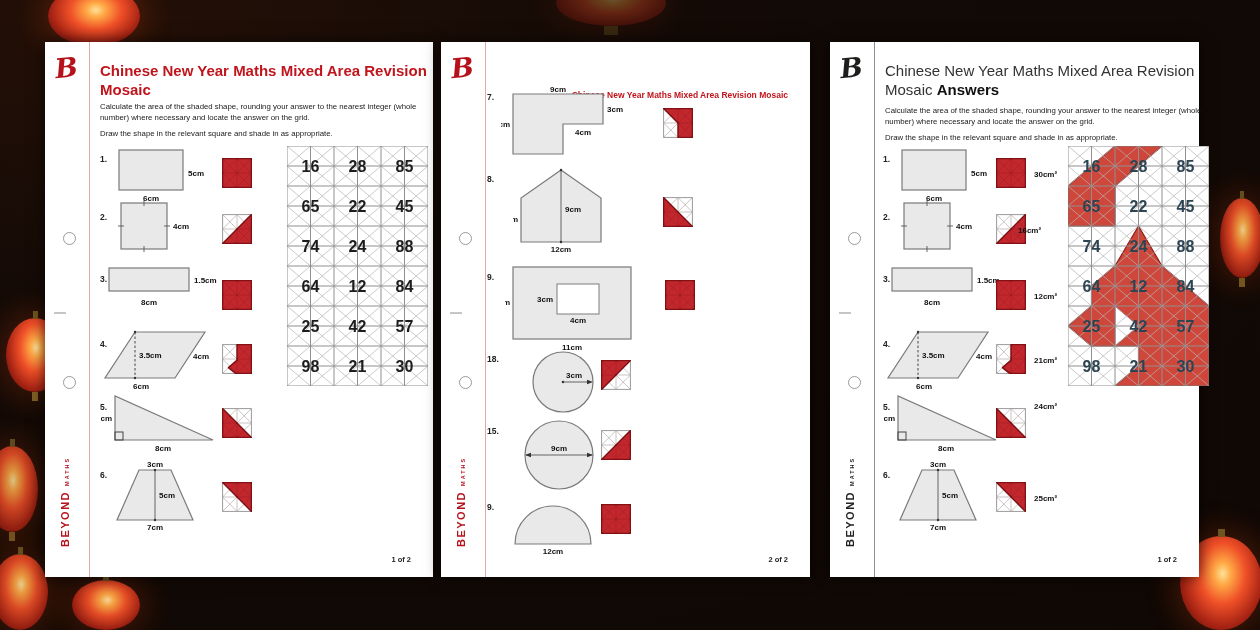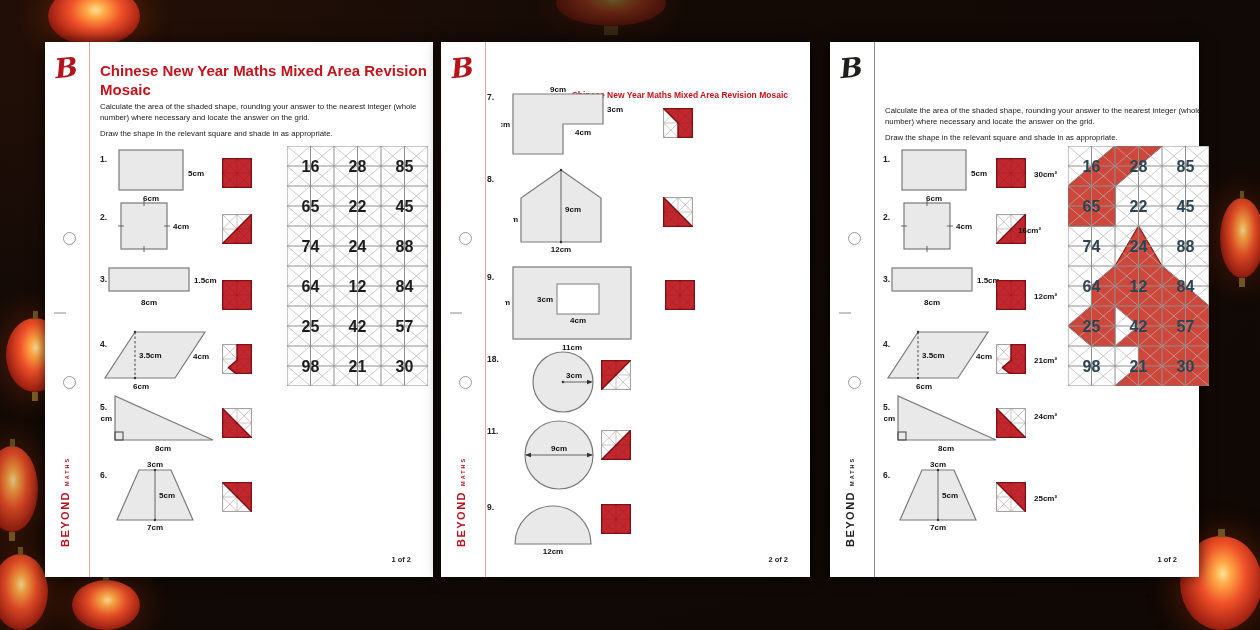--- a/index.html
+++ b/index.html
@@ -597,21 +597,21 @@
     <line x1="15" y1="0.6" x2="15" y2="29.4"></line>
               <line x1="0.6" y1="15" x2="29.4" y2="15"></line>
     <line x1="0.6" y1="0.6" x2="29.4" y2="29.4"></line>
               <line x1="29.4" y1="0.6" x2="0.6" y2="29.4"></line>
     <line x1="15" y1="0.6" x2="0.6" y2="15"></line>
               <line x1="15" y1="0.6" x2="29.4" y2="15"></line>
     <line x1="0.6" y1="15" x2="15" y2="29.4"></line>
               <line x1="29.4" y1="15" x2="15" y2="29.4"></line>
             </g>
           </svg></div>
-        <div class="qnum" style="left:46px;top:384px">11.</div>
+        <div class="qnum" style="left:46px;top:384px">15.</div>
         <div class="qshape" style="left:66px;top:372px">
       <svg width="112" height="82" viewBox="0 0 112 82">
             <circle cx="52" cy="41" r="34" fill="#e9e9e9" stroke="#7a7a7a" stroke-width="1.2"></circle>
     <line x1="19" y1="41" x2="85" y2="41" stroke="#555" stroke-width="0.9"></line>
     <polygon points="18,41 24,38.8 24,43.2" fill="#333"></polygon>
             <polygon points="86,41 80,38.8 80,43.2" fill="#333"></polygon>
     <text x="52" y="37" text-anchor="middle" font-size="8" font-weight="bold" fill="#111" font-family="Liberation Sans, sans-serif">9cm</text>
           </svg></div>
         <div class="qtile" style="left:160px;top:388px"><svg width="30" height="30" viewBox="0 0 30 30">
     <rect x="0.6" y="0.6" width="28.8" height="28.8" fill="#fff" stroke="#9a9a9a" stroke-width="1"></rect>
@@ -670,20 +670,21 @@
       </div>
     <div class="beyond">
       <span class="b1">BEYOND</span><span class="b2">MATHS</span>
     </div>
     <div class="footer">2 of 2</div>
   </div>
 
   <div class="page" id="page3">
     <div class="rule gray"></div>
     <div class="logo dark">B</div>
+    <h1 class="ptitle answers"><span>Chinese New Year Maths Mixed Area Revision Mosaic</span> <strong>Answers</strong></h1>
     <div class="instr" style="top:64px">
       <p>Calculate the area of the shaded shape, rounding your answer to the nearest integer (whole number) where necessary and locate the answer on the grid.</p>
       <p>Draw the shape in the relevant square and shade in as appropriate.</p>
     </div>
     <div class="hole" style="top:190px"></div>
     <div class="hole" style="top:334px"></div>
     <div class="dash" style="top:270px"></div>
     <div id="q-p3">
         <div class="qnum" style="left:53px;top:112px">1.</div>
         <div class="qshape" style="left:62px;top:104px">
@@ -845,21 +846,21 @@
     <line x1="15" y1="0.6" x2="15" y2="29.4"></line>
               <line x1="0.6" y1="15" x2="29.4" y2="15"></line>
     <line x1="0.6" y1="0.6" x2="29.4" y2="29.4"></line>
               <line x1="29.4" y1="0.6" x2="0.6" y2="29.4"></line>
     <line x1="15" y1="0.6" x2="0.6" y2="15"></line>
               <line x1="15" y1="0.6" x2="29.4" y2="15"></line>
     <line x1="0.6" y1="15" x2="15" y2="29.4"></line>
               <line x1="29.4" y1="15" x2="15" y2="29.4"></line>
             </g>
           </svg></div>
-        <div class="ans" style="left:204px;top:370px">24cm²</div>
+        <div class="ans" style="left:204px;top:360px">24cm²</div>
         <div class="qnum" style="left:53px;top:428px">6.</div>
         <div class="qshape" style="left:58px;top:416px">
       <svg width="112" height="74" viewBox="0 0 112 74">
             <polygon points="34,12 66,12 88,62 12,62" fill="#e9e9e9" stroke="#7a7a7a" stroke-width="1.2"></polygon>
     <line x1="50" y1="12" x2="50" y2="62" stroke="#555" stroke-width="0.9"></line>
             <circle cx="50" cy="12" r="1.2" fill="#333"></circle>
             <circle cx="50" cy="62" r="1.2" fill="#333"></circle>
     <text x="50" y="9" text-anchor="middle" font-size="8" font-weight="bold" fill="#111" font-family="Liberation Sans, sans-serif">3cm</text>
             <text x="54" y="40" text-anchor="start" font-size="8" font-weight="bold" fill="#111" font-family="Liberation Sans, sans-serif">5cm</text>
             <text x="50" y="72" text-anchor="middle" font-size="8" font-weight="bold" fill="#111" font-family="Liberation Sans, sans-serif">7cm</text>

